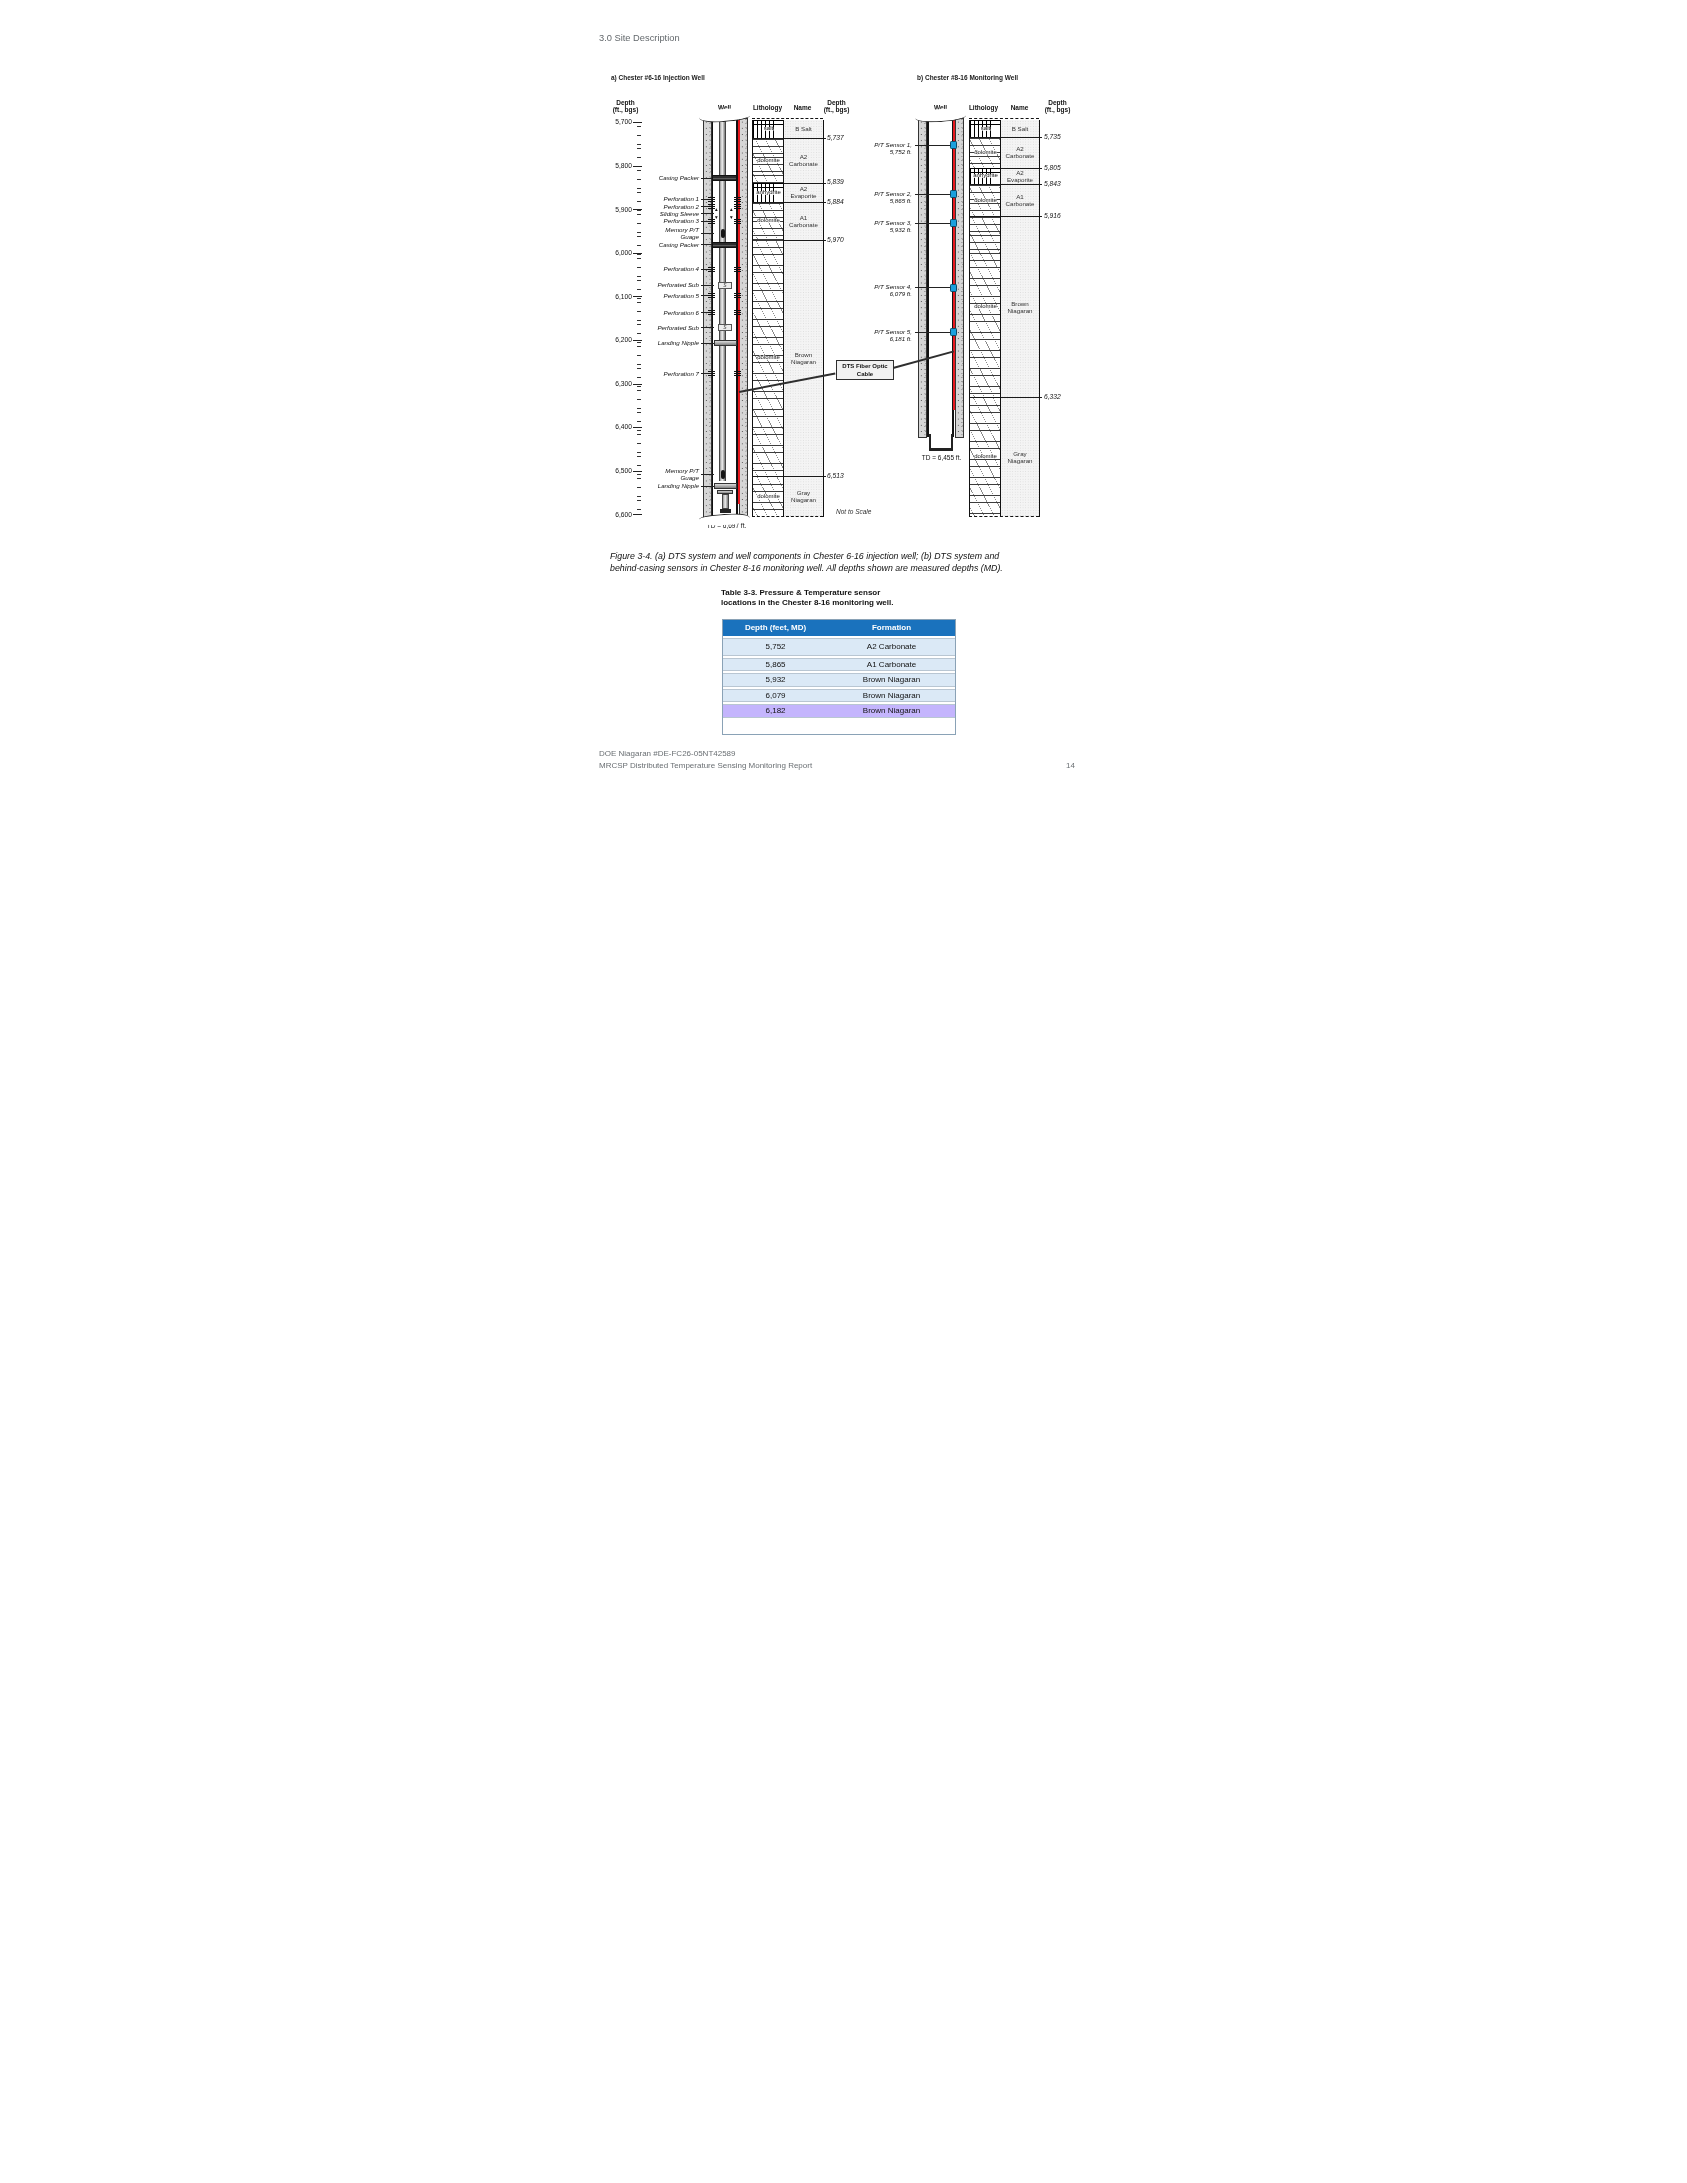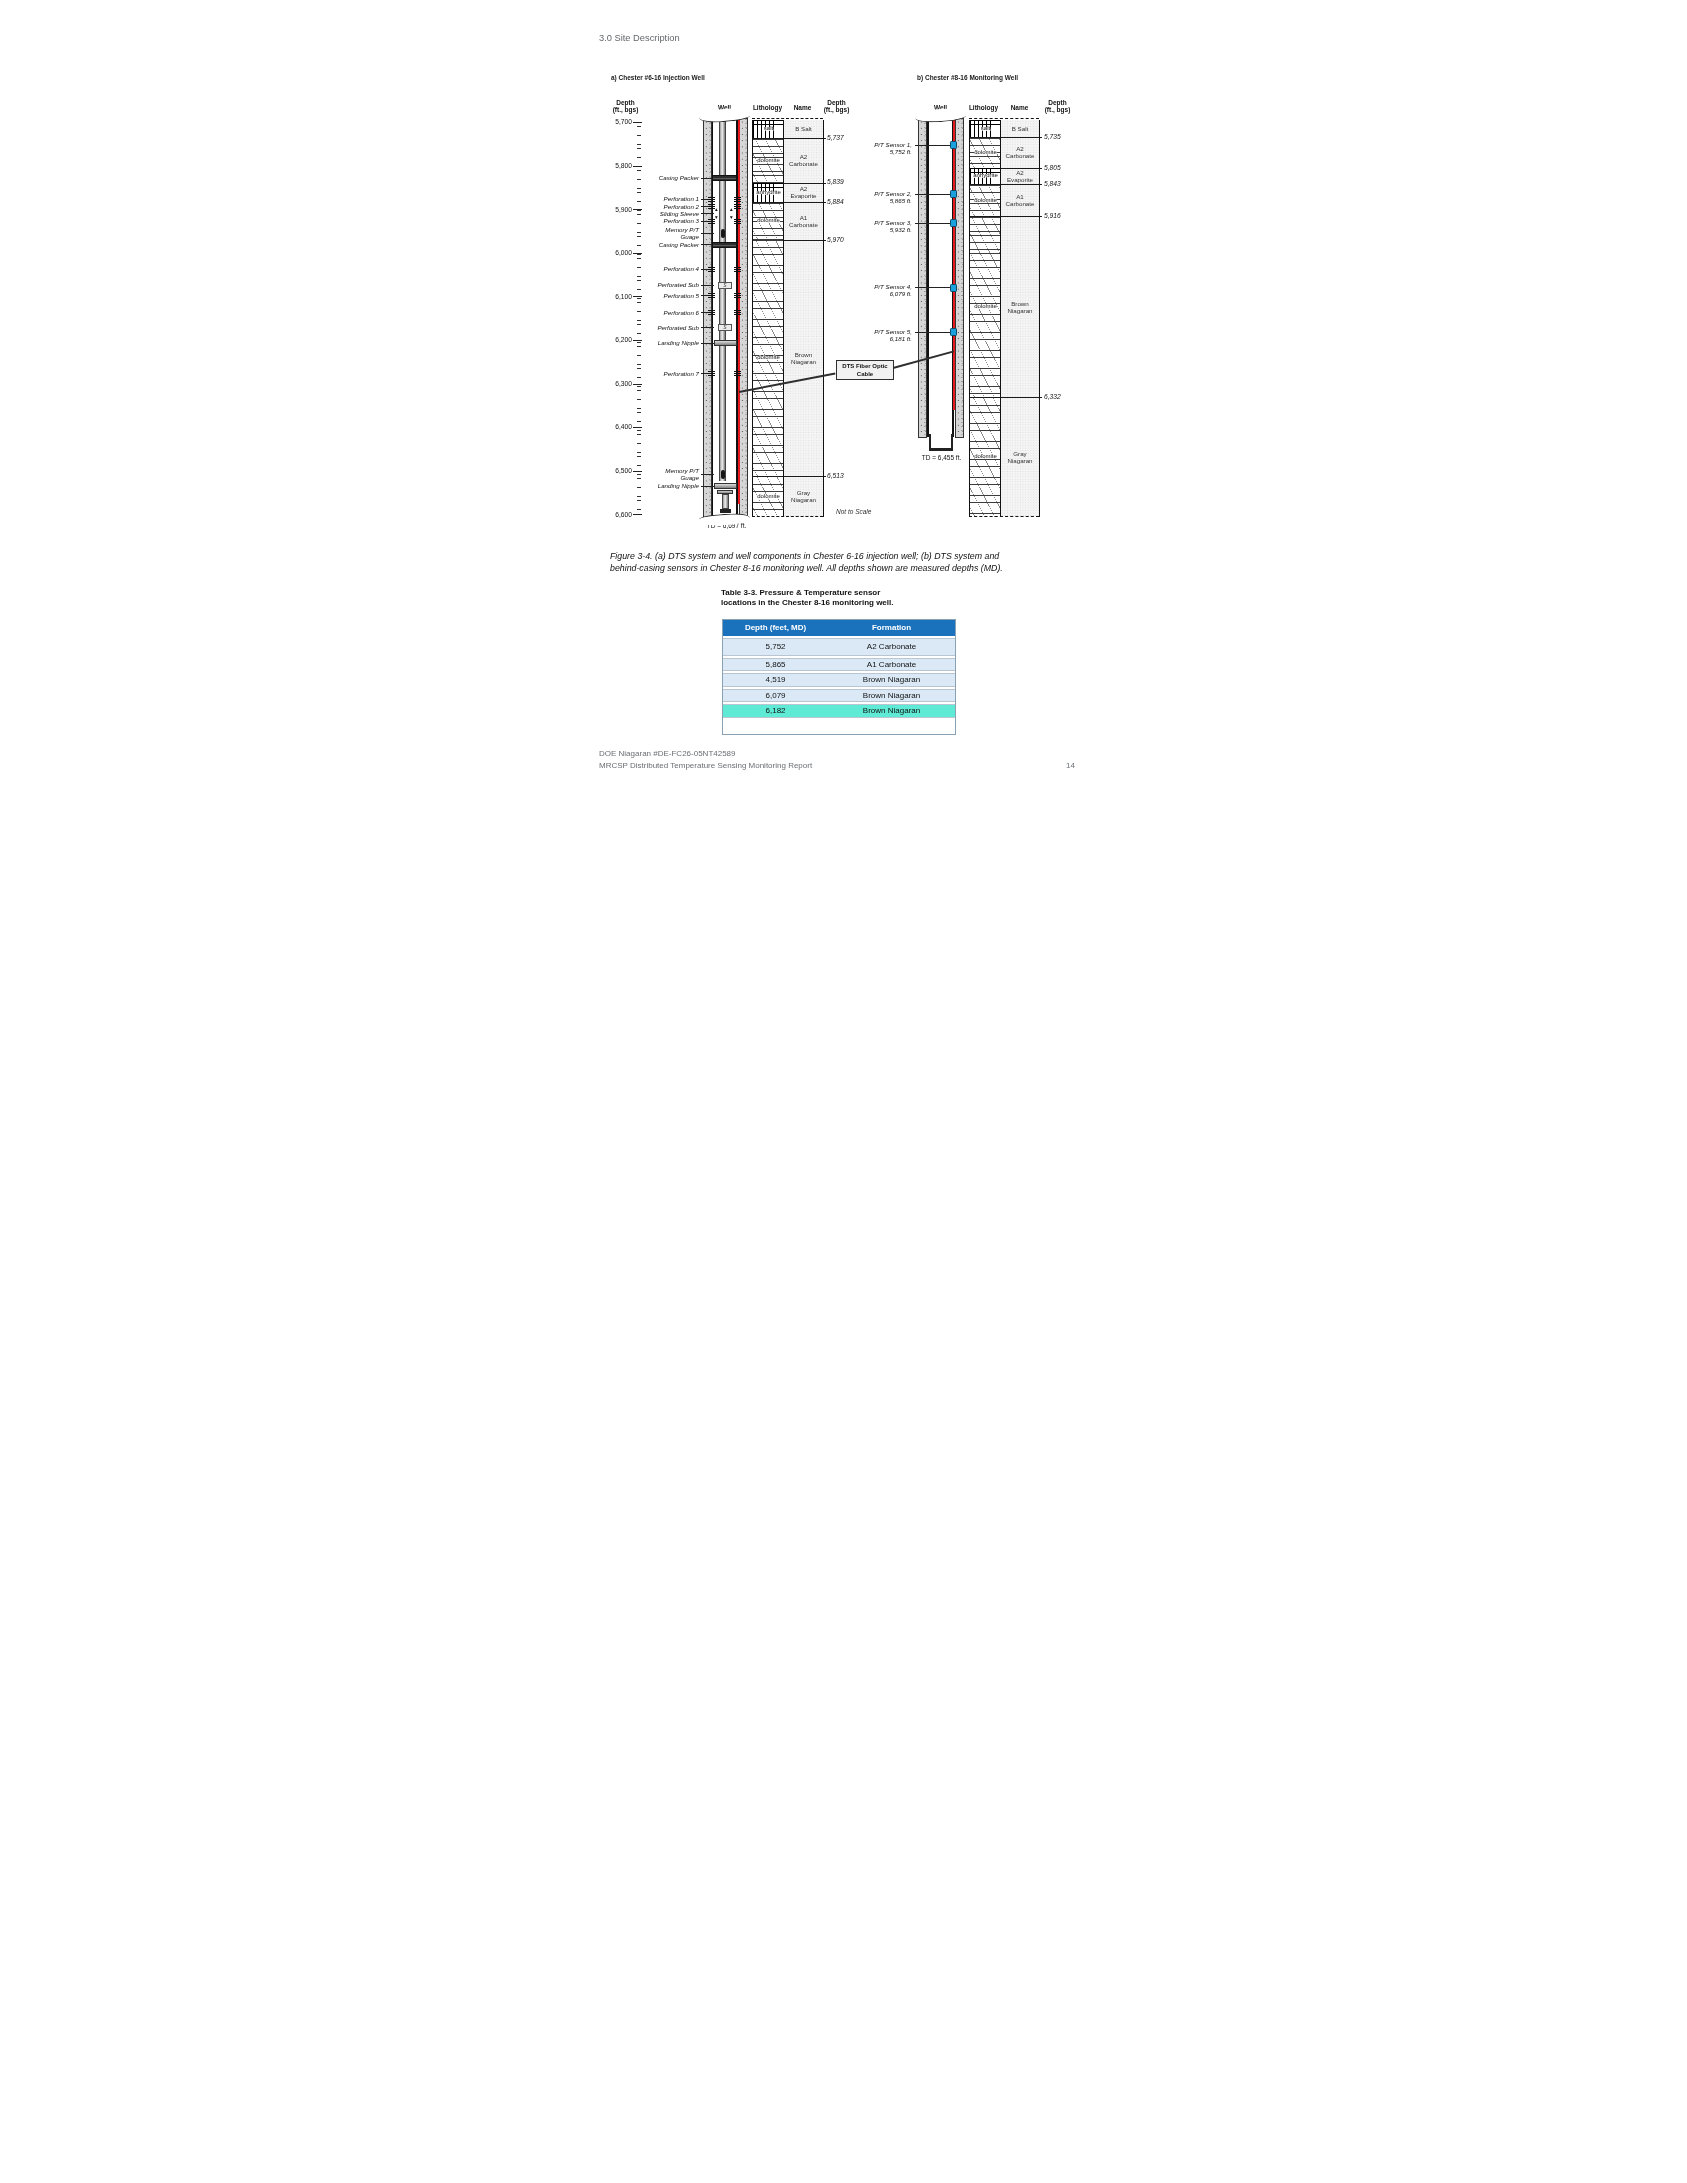--- a/index.html
+++ b/index.html
@@ -69,28 +69,28 @@
       <div id="tbody">
           <div class="trow" style="height: 18px; margin-bottom: 2.1px; background: rgb(219, 233, 246); border-top: 0.5px solid rgb(185, 198, 210); border-bottom: 0.5px solid rgb(185, 198, 210);">
             <div class="tcell" style="width: 106px;">5,752</div>
             <div class="tcell" style="width: 128px;">A2 Carbonate</div>
           </div>
           <div class="trow" style="height: 13.4px; margin-bottom: 2.1px; background: rgb(219, 233, 246); border-top: 0.5px solid rgb(185, 198, 210); border-bottom: 0.5px solid rgb(185, 198, 210);">
             <div class="tcell" style="width: 106px;">5,865</div>
             <div class="tcell" style="width: 128px;">A1 Carbonate</div>
           </div>
           <div class="trow" style="height: 13.4px; margin-bottom: 2.1px; background: rgb(219, 233, 246); border-top: 0.5px solid rgb(185, 198, 210); border-bottom: 0.5px solid rgb(185, 198, 210);">
-            <div class="tcell" style="width: 106px;">4,519</div>
+            <div class="tcell" style="width: 106px;">5,932</div>
             <div class="tcell" style="width: 128px;">Brown Niagaran</div>
           </div>
           <div class="trow" style="height: 13.4px; margin-bottom: 2.1px; background: rgb(219, 233, 246); border-top: 0.5px solid rgb(185, 198, 210); border-bottom: 0.5px solid rgb(185, 198, 210);">
             <div class="tcell" style="width: 106px;">6,079</div>
             <div class="tcell" style="width: 128px;">Brown Niagaran</div>
           </div>
-          <div class="trow" style="height: 13.4px; margin-bottom: 16px; background: #5eead4; border-top: 0.5px solid rgb(185, 198, 210); border-bottom: 0.5px solid rgb(185, 198, 210);">
+          <div class="trow" style="height: 13.4px; margin-bottom: 16px; background: #c4b5fd; border-top: 0.5px solid rgb(185, 198, 210); border-bottom: 0.5px solid rgb(185, 198, 210);">
             <div class="tcell" style="width: 106px;">6,182</div>
             <div class="tcell" style="width: 128px;">Brown Niagaran</div>
           </div>
         </div>
     </div>
 
     <div class="abs footer-text" style="left:72px;top:749px;">DOE Niagaran #DE-FC26-05NT42589</div>
     <div class="abs footer-text" style="left:72px;top:761px;">MRCSP Distributed Temperature Sensing Monitoring Report</div>
     <div class="abs footer-text" style="left:539px;top:761px;">14</div>
   <div class="abs col-header" style="left: 75px; top: 99px; width: 47px; white-space: pre-line;">Depth

